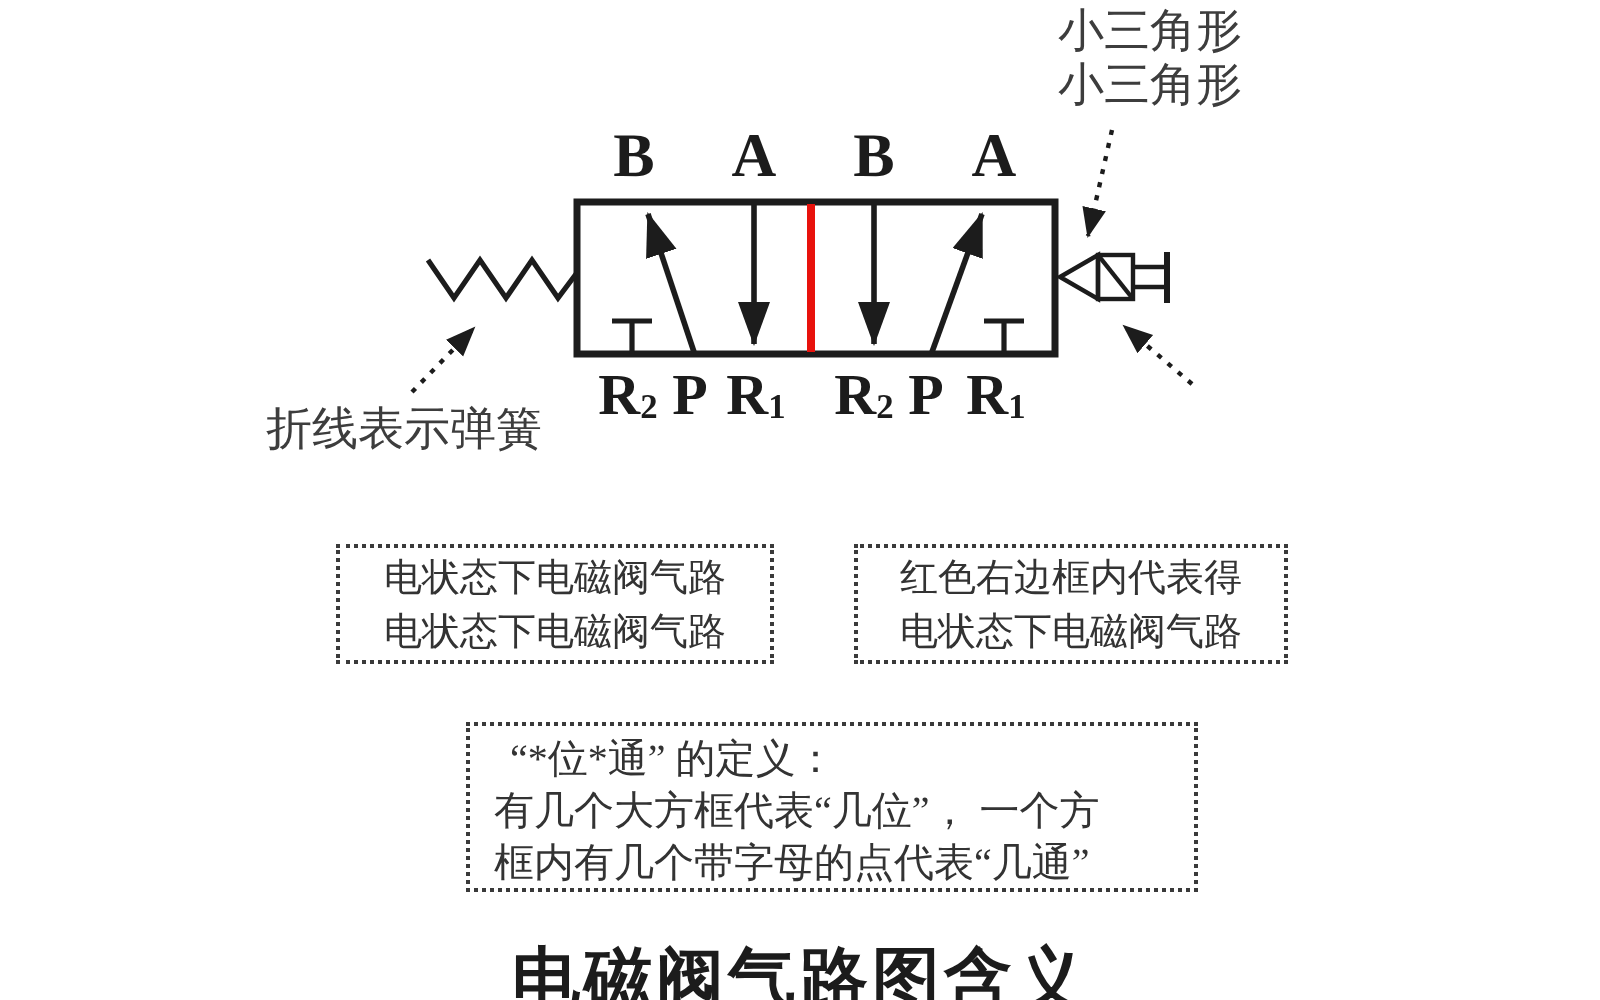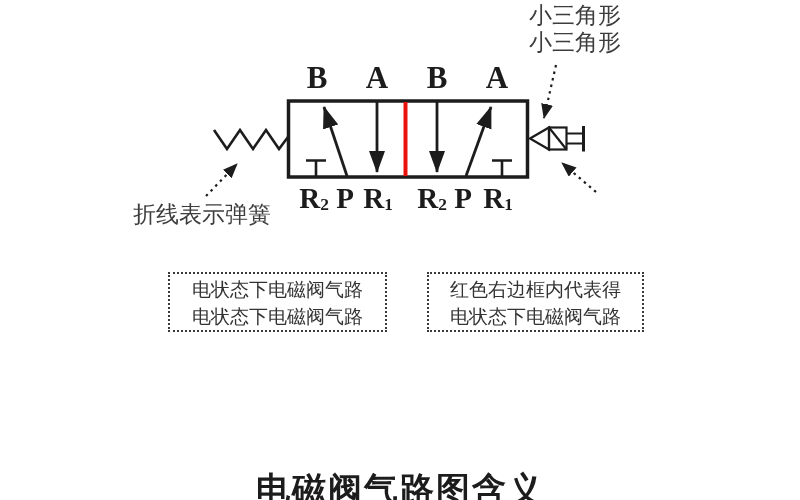--- a/index.html
+++ b/index.html
@@ -121,16 +121,21 @@
   <div class="note-box" id="note-left">
     <div>电状态下电磁阀气路</div>
     <div>电状态下电磁阀气路</div>
   </div>
 
   <div class="note-box" id="note-right">
     <div>红色右边框内代表得</div>
     <div>电状态下电磁阀气路</div>
   </div>
 
+  <div id="definition-box">
+    <div style="padding-left:8px">“*位*通” 的定义：</div>
+    <div>有几个大方框代表“几位”， 一个方</div>
+    <div>框内有几个带字母的点代表“几通”</div>
+  </div>
 
   <div id="page-title">电磁阀气路图含义</div>
 
 </div>
 
 </body></html>

